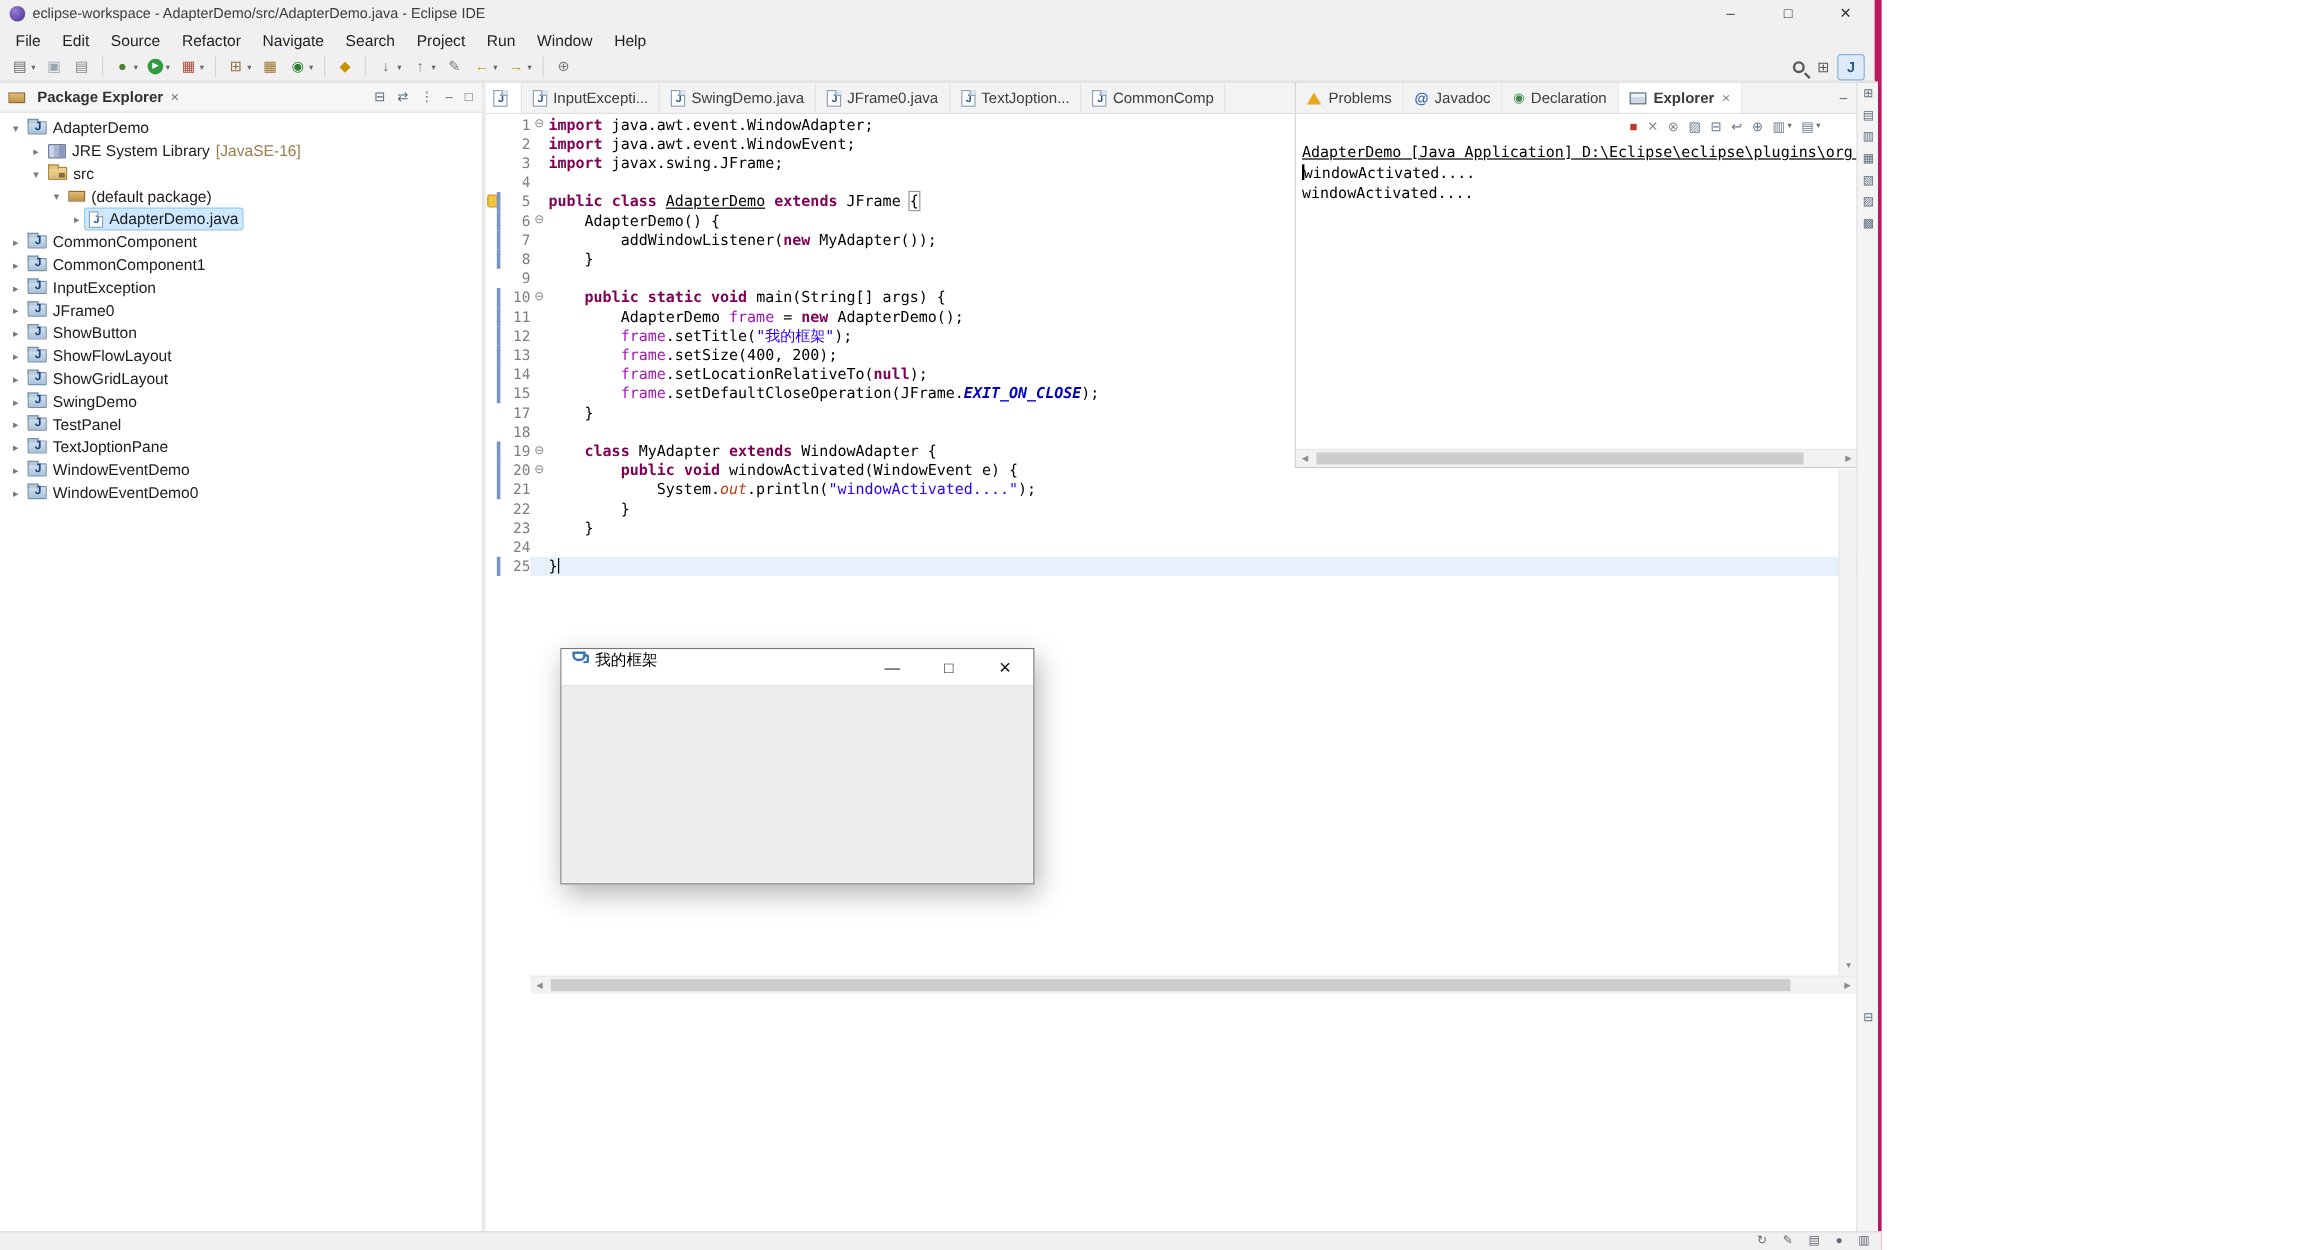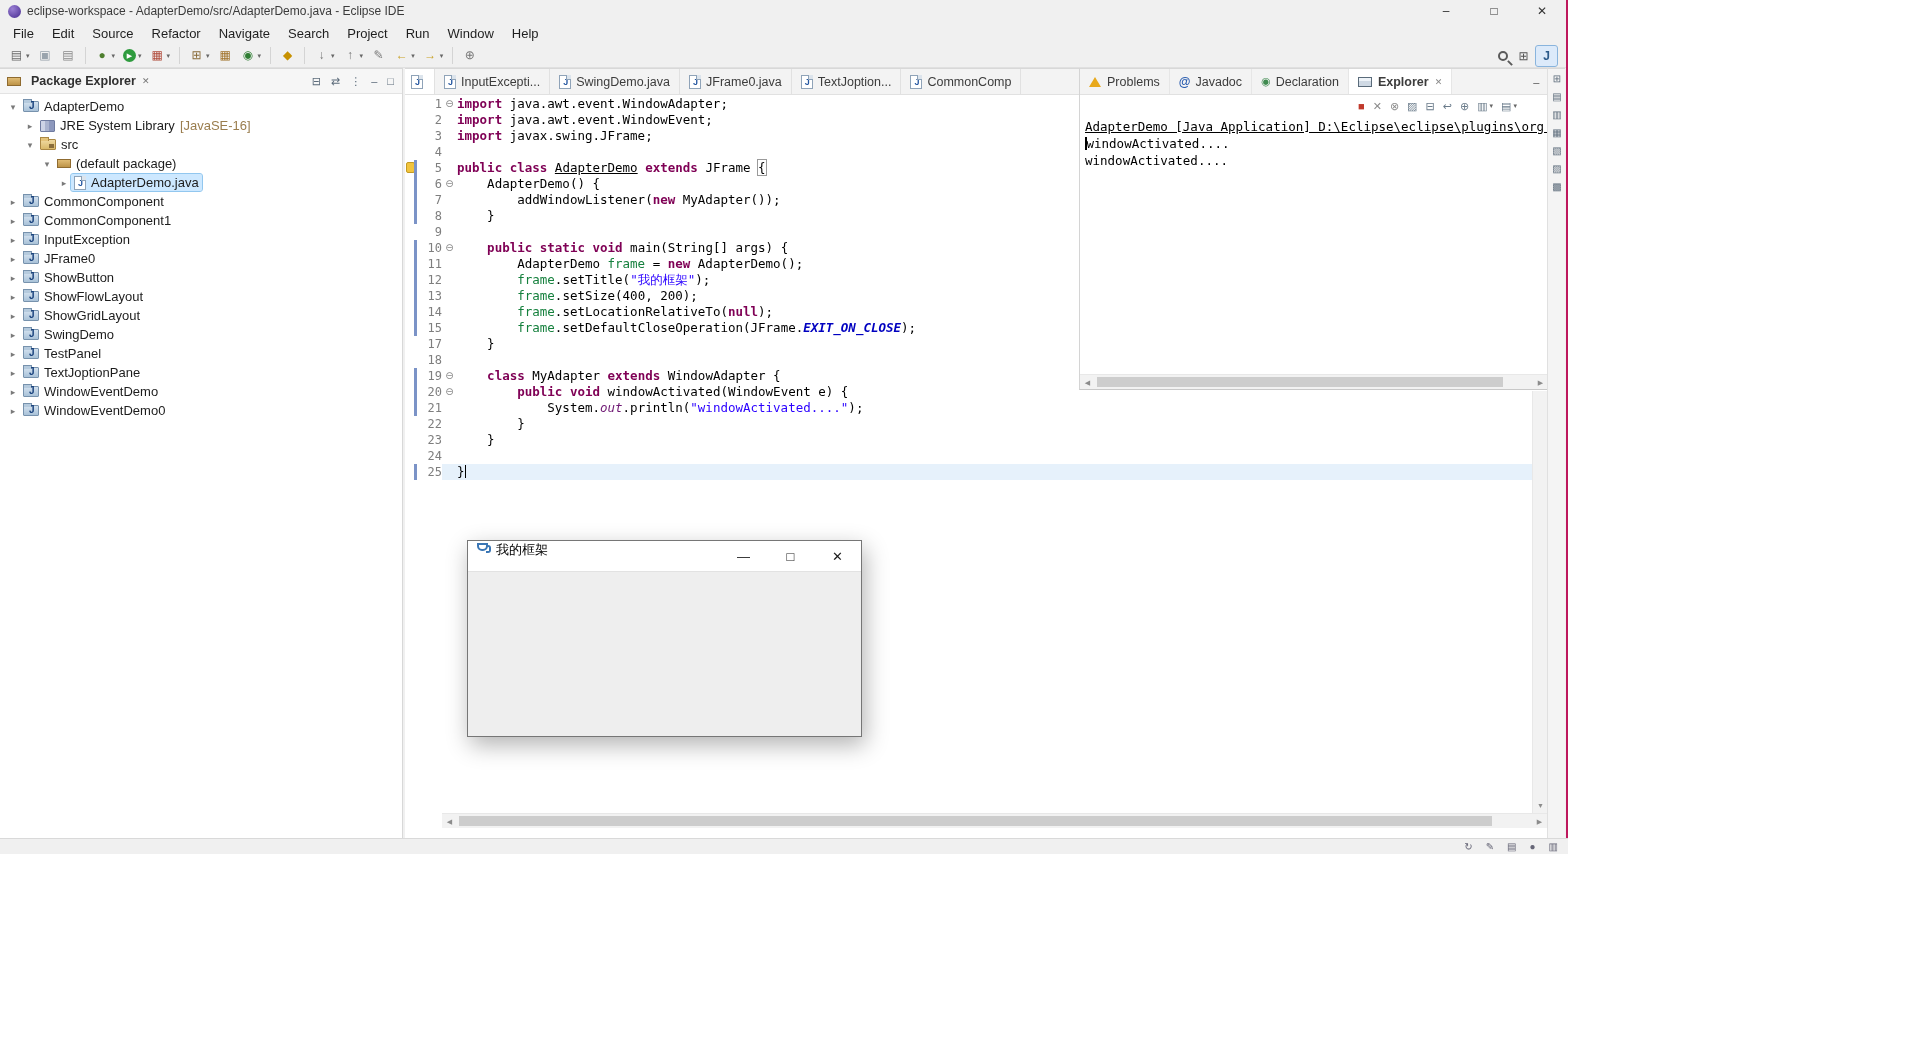--- a/index.html
+++ b/index.html
@@ -1,19 +1,19 @@
 <!DOCTYPE html>
 <html><head>
 <meta charset="utf-8">
 <style>
   * { box-sizing:border-box; }
   html,body { margin:0; padding:0; }
   body { width:1920px; height:1042px; background:#ffffff; font-family:"Liberation Sans",sans-serif; overflow:hidden; position:relative; }
 
-  #window { position:absolute; left:0; top:0; width:1568px; height:854px; background:#f0f0f0; border-right:2px solid #be185d; }
+  #window { position:absolute; left:0; top:0; width:1568px; height:1042px; background:#f0f0f0; border-right:6px solid #be185d; }
 
   
   #titlebar { position:absolute; left:0; top:0; right:0; height:22px; display:flex; align-items:center; background:#f0f0f0; }
   #logo { width:13px; height:13px; border-radius:50%; background:radial-gradient(circle at 35% 30%, #9a7fd4, #452a8e); margin:0 6px 0 8px; flex:none; }
   #titletext { font-size:12px; color:#3b3b3b; white-space:nowrap; }
   #winbtns { margin-left:auto; display:flex; height:100%; }
   .wbtn { width:48px; display:flex; align-items:center; justify-content:center; font-size:12px; color:#333; }
 
   
   #menubar { position:absolute; left:0; top:22px; right:0; height:22px; display:flex; align-items:center; padding-left:4px; background:#f0f0f0; }
@@ -75,22 +75,22 @@
   .cline { display:flex; height:16px; font-family:"DejaVu Sans Mono",monospace; font-size:12.5px; line-height:16px; }
   .ann { width:13px; position:relative; flex:none; }
   .ann.chg::after { content:""; position:absolute; right:1px; top:0; bottom:0; width:3px; background:#7b93c7; }
   .mark { position:absolute; left:1px; top:2px; width:9px; height:11px; background:#f2c43d; border:1px solid #c39a22; border-radius:2px; }
   .ln { width:24px; flex:none; text-align:right; color:#7e7e7e; font-size:12px; }
   .fold { width:15px; flex:none; text-align:center; color:#8a8a8a; font-size:10px; font-family:"DejaVu Sans",sans-serif; line-height:16px; }
   .ct { flex:1; white-space:pre; color:#000; }
   .cline.cur .ct, .cline.cur .fold { background:#e6f1fb; }
   .k { color:#7f0055; font-weight:bold; }
   .s { color:#2a00ff; }
-  .v { color:#15803d; }
-  .sf { color:#701a75; font-style:italic; }
+  .v { color:#a21caf; }
+  .sf { color:#c2410c; font-style:italic; }
   .sfb { color:#0000c0; font-style:italic; font-weight:bold; }
   .u { text-decoration:underline; }
   .b { outline:1px solid #9a9a9a; }
   .caret { display:inline-block; width:1.5px; height:13px; background:#000; vertical-align:-2px; }
 
   
   .sb-arrow { width:15px; text-align:center; font-size:7px; color:#8c8c8c; flex:none; line-height:15px; }
   .sb-track { flex:1; position:relative; height:100%; }
   .sb-thumb { position:absolute; top:2px; bottom:2px; background:#cdcdcd; }
   #ed-hscroll { position:absolute; left:37px; right:0; top:744px; height:15px; background:#f2f2f2; border-top:1px solid #e8e8e8; display:flex; align-items:center; }

